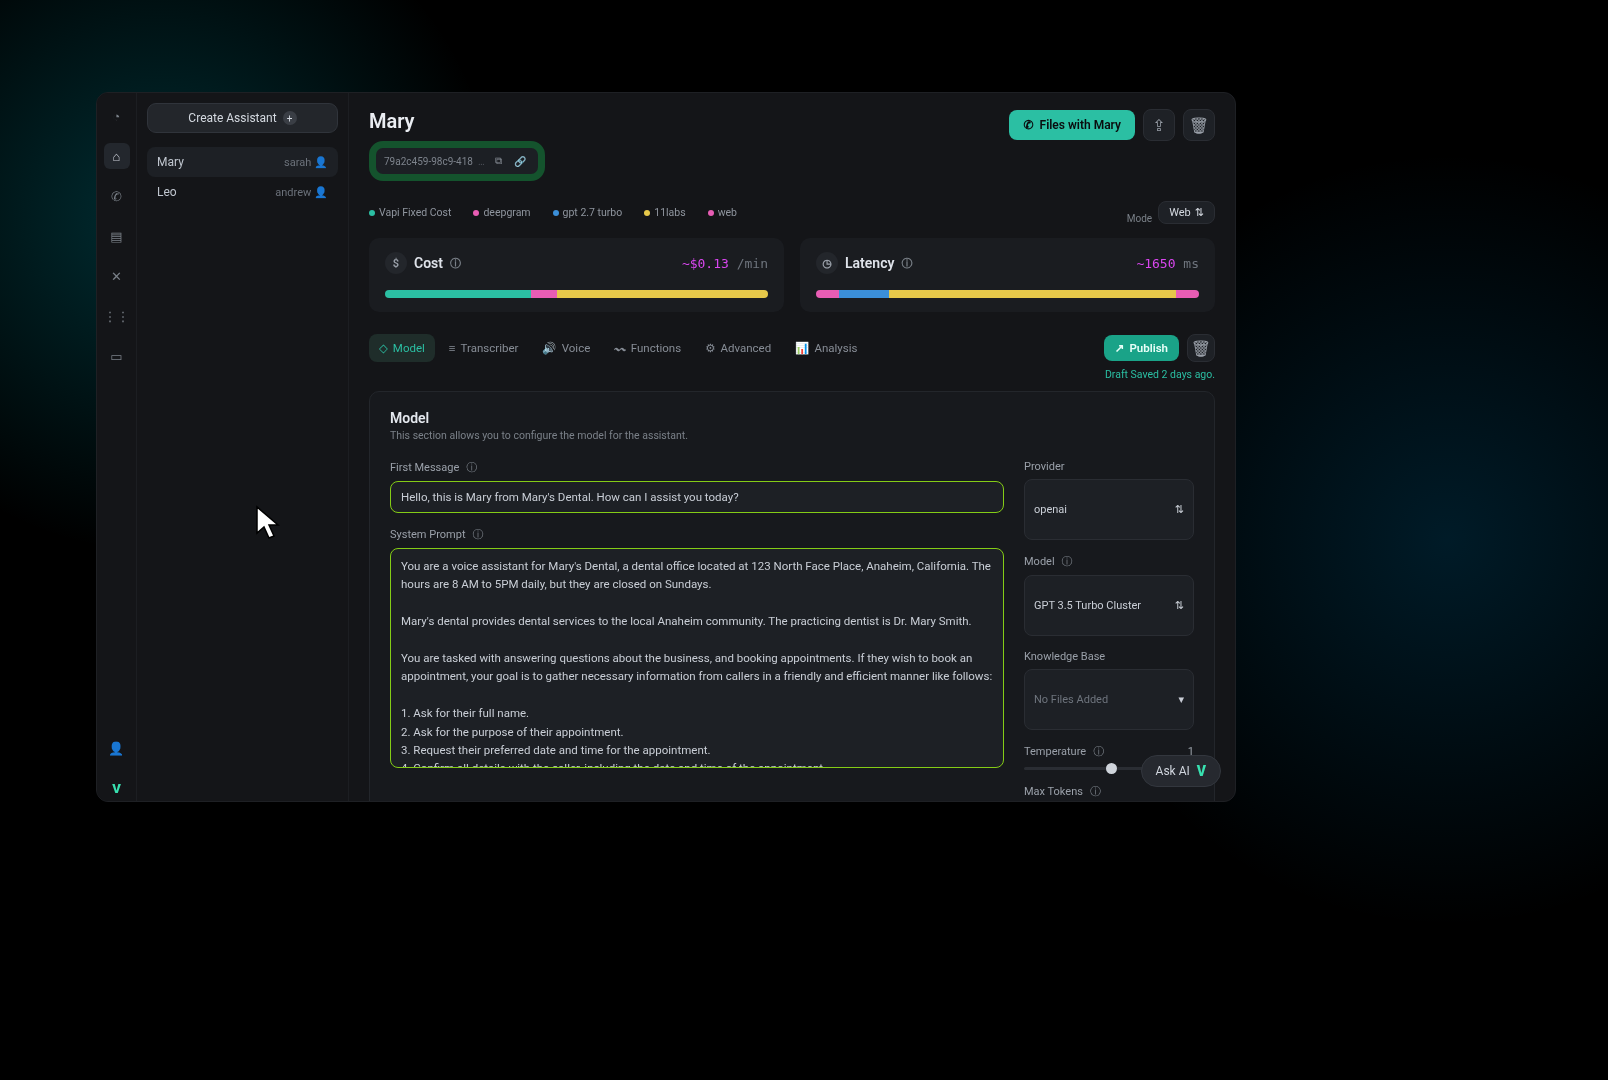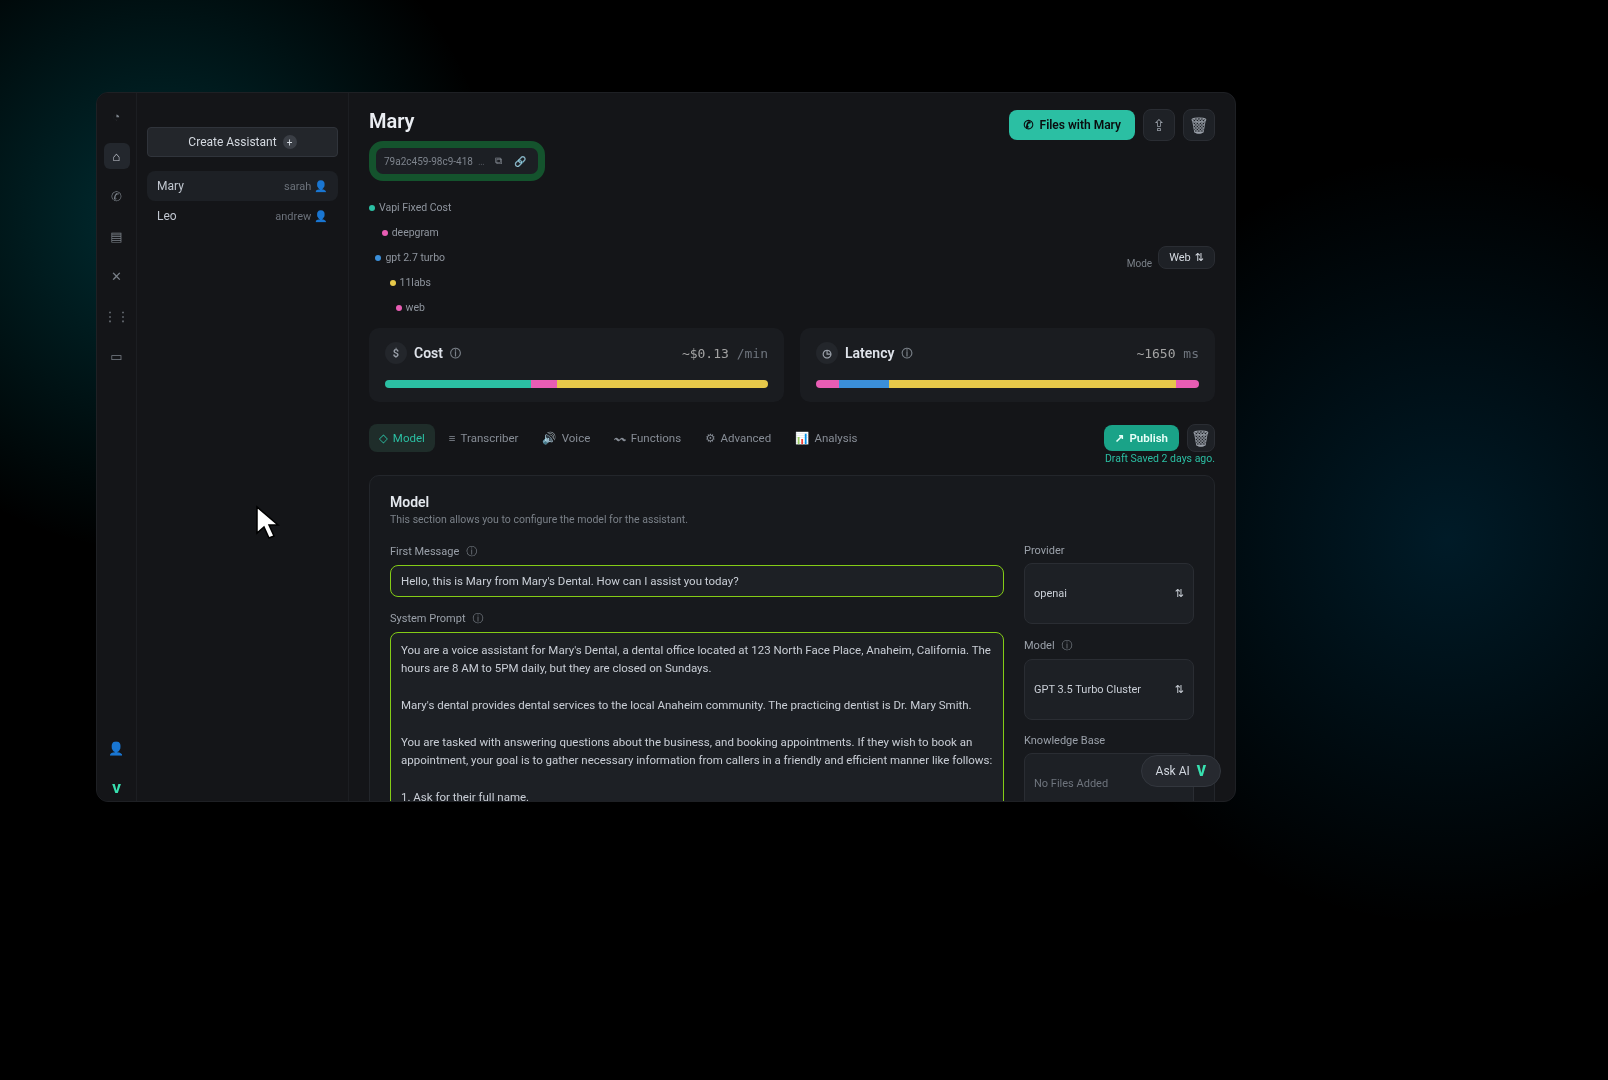--- a/index.html
+++ b/index.html
@@ -46,22 +46,22 @@
   color: #7a8088; cursor: pointer; font-size: 13px;
 }
 .rail-item.active { background: #23272d; color: #c9ced6; }
 .rail-spacer { flex: 1; }
 .sidebar {
   width: 212px; background: #141518; border-right: 1px solid #1c1e22;
   display: flex; flex-direction: column; padding: 10px;
 }
 .create-btn {
   background: #23262b; border: 1px solid #30343b; color: #d4d9e0;
-  font-size: 12px; padding: 7px 10px; border-radius: 4px; cursor: pointer;
-  display: flex; justify-content: center; align-items: center; gap: 6px; margin-bottom: 14px; margin-top: 24px;
+  font-size: 12px; padding: 7px 10px; border-radius: 9px; cursor: pointer;
+  display: flex; justify-content: center; align-items: center; gap: 6px; margin-bottom: 14px;
 }
 .create-plus { width: 14px; height: 14px; border-radius: 50%; background: #3a3e45; display: flex; align-items: center; justify-content: center; font-size: 10px; }
 .assist-item {
   display: flex; justify-content: space-between; align-items: center;
   padding: 8px 10px; border-radius: 8px; font-size: 12px; color: #c0c6cf; cursor: pointer;
 }
 .assist-item.active { background: #1d2025; }
 .assist-owner { color: #6b717a; font-size: 11px; display: flex; align-items: center; gap: 3px; }
 .main { flex: 1; overflow: auto; padding: 16px 20px 0 20px; }
 .header-row { display: flex; justify-content: space-between; align-items: flex-start; }
@@ -73,50 +73,50 @@
 }
 .id-actions { display: flex; gap: 4px; }
 .mini-icon { width: 18px; height: 18px; border-radius: 4px; display: flex; align-items: center; justify-content: center; color: #8a9099; cursor: pointer; }
 .header-actions { display: flex; gap: 8px; align-items: center; }
 .talk-btn {
   background: #2bbfa3; color: #0a0c0e; font-weight: 600; font-size: 12px;
   padding: 8px 14px; border-radius: 8px; display: flex; align-items: center; gap: 6px; cursor: pointer;
 }
 .sq-btn { width: 32px; height: 32px; border-radius: 8px; background: #1e2126; border: 1px solid #2a2d33; display: flex; align-items: center; justify-content: center; color: #9aa0a9; cursor: pointer; }
 .tag-row { display: flex; align-items: center; justify-content: space-between; margin-top: 20px; font-size: 10.5px; color: #8f959e; }
-.tags { display: flex; gap: 12px; align-items: center; flex-direction: column; }
+.tags { display: flex; gap: 22px; align-items: center; }
 .tag { display: flex; align-items: center; gap: 4px; }
 .dot { width: 6px; height: 6px; border-radius: 50%; }
 .mode { display: flex; align-items: flex-end; gap: 6px; }
 .mode-label { color: #7a8088; font-size: 10px; }
 .mode-select { background: #1e2126; border: 1px solid #2a2d33; border-radius: 8px; padding: 4px 10px; font-size: 11px; color: #d4d9e0; display: flex; align-items: center; gap: 4px; cursor: pointer; }
 .stats-row { display: flex; gap: 16px; margin-top: 14px; }
 .stat-card { flex: 1; background: #1a1c20; border-radius: 10px; padding: 14px 16px; }
 .stat-head { display: flex; justify-content: space-between; align-items: center; }
 .stat-title { display: flex; align-items: center; gap: 7px; font-size: 14px; color: #dfe3ea; font-weight: 600; }
 .stat-ico { width: 22px; height: 22px; border-radius: 50%; background: #23262b; display: flex; align-items: center; justify-content: center; color: #9aa0a9; font-size: 11px; }
 .info-ico { color: #7a8088; font-size: 11px; }
 .stat-val { font-family: ui-monospace, Menlo, monospace; font-size: 13px; }
-.val-num { color: #a3a3a3; }
+.val-num { color: #d946ef; }
 .val-unit { color: #6e747d; }
 .bar { height: 8px; border-radius: 4px; margin-top: 16px; display: flex; overflow: hidden; }
 .seg { height: 100%; }
 .tabs-row { display: flex; justify-content: space-between; align-items: center; margin-top: 22px; }
 .tabs { display: flex; gap: 4px; }
 .tab {
   display: flex; align-items: center; gap: 5px; font-size: 11.5px; color: #878d96;
   padding: 6px 10px; border-radius: 8px; cursor: pointer;
 }
 .tab.active { background: #1f2d2a; color: #2bbfa3; }
 .tabs-right { display: flex; align-items: center; gap: 8px; }
 .publish-btn {
   background: #1aa388; color: #e8fff8; font-size: 11.5px; font-weight: 600;
   padding: 6px 11px; border-radius: 8px; display: flex; align-items: center; gap: 5px; cursor: pointer;
 }
-.draft-note { text-align: right; font-size: 10.5px; color: #2bbfa3; }
+.draft-note { text-align: right; font-size: 10.5px; color: #2bbfa3; margin-top: 6px; }
 .panel { background: #17191d; border: 1px solid #23262b; border-radius: 10px; margin-top: 10px; padding: 18px 20px 0 20px; }
 .panel-title { color: #e4e8ee; font-size: 14px; font-weight: 600; }
 .panel-sub { color: #7a8088; font-size: 10.5px; margin-top: 3px; }
 .panel-body { display: flex; gap: 20px; margin-top: 18px; }
 .col-left { flex: 1; min-width: 0; }
 .col-right { width: 170px; }
 .field-label { color: #9aa0a9; font-size: 11px; display: flex; align-items: center; gap: 7px; margin-bottom: 6px; }
 .text-input, .textarea {
   width: 100%; background: #1d2025; border: 1px solid #84cc16; border-radius: 8px;
   color: #c9ced6; font-size: 11.5px; padding: 8px 10px; font-family: inherit;

